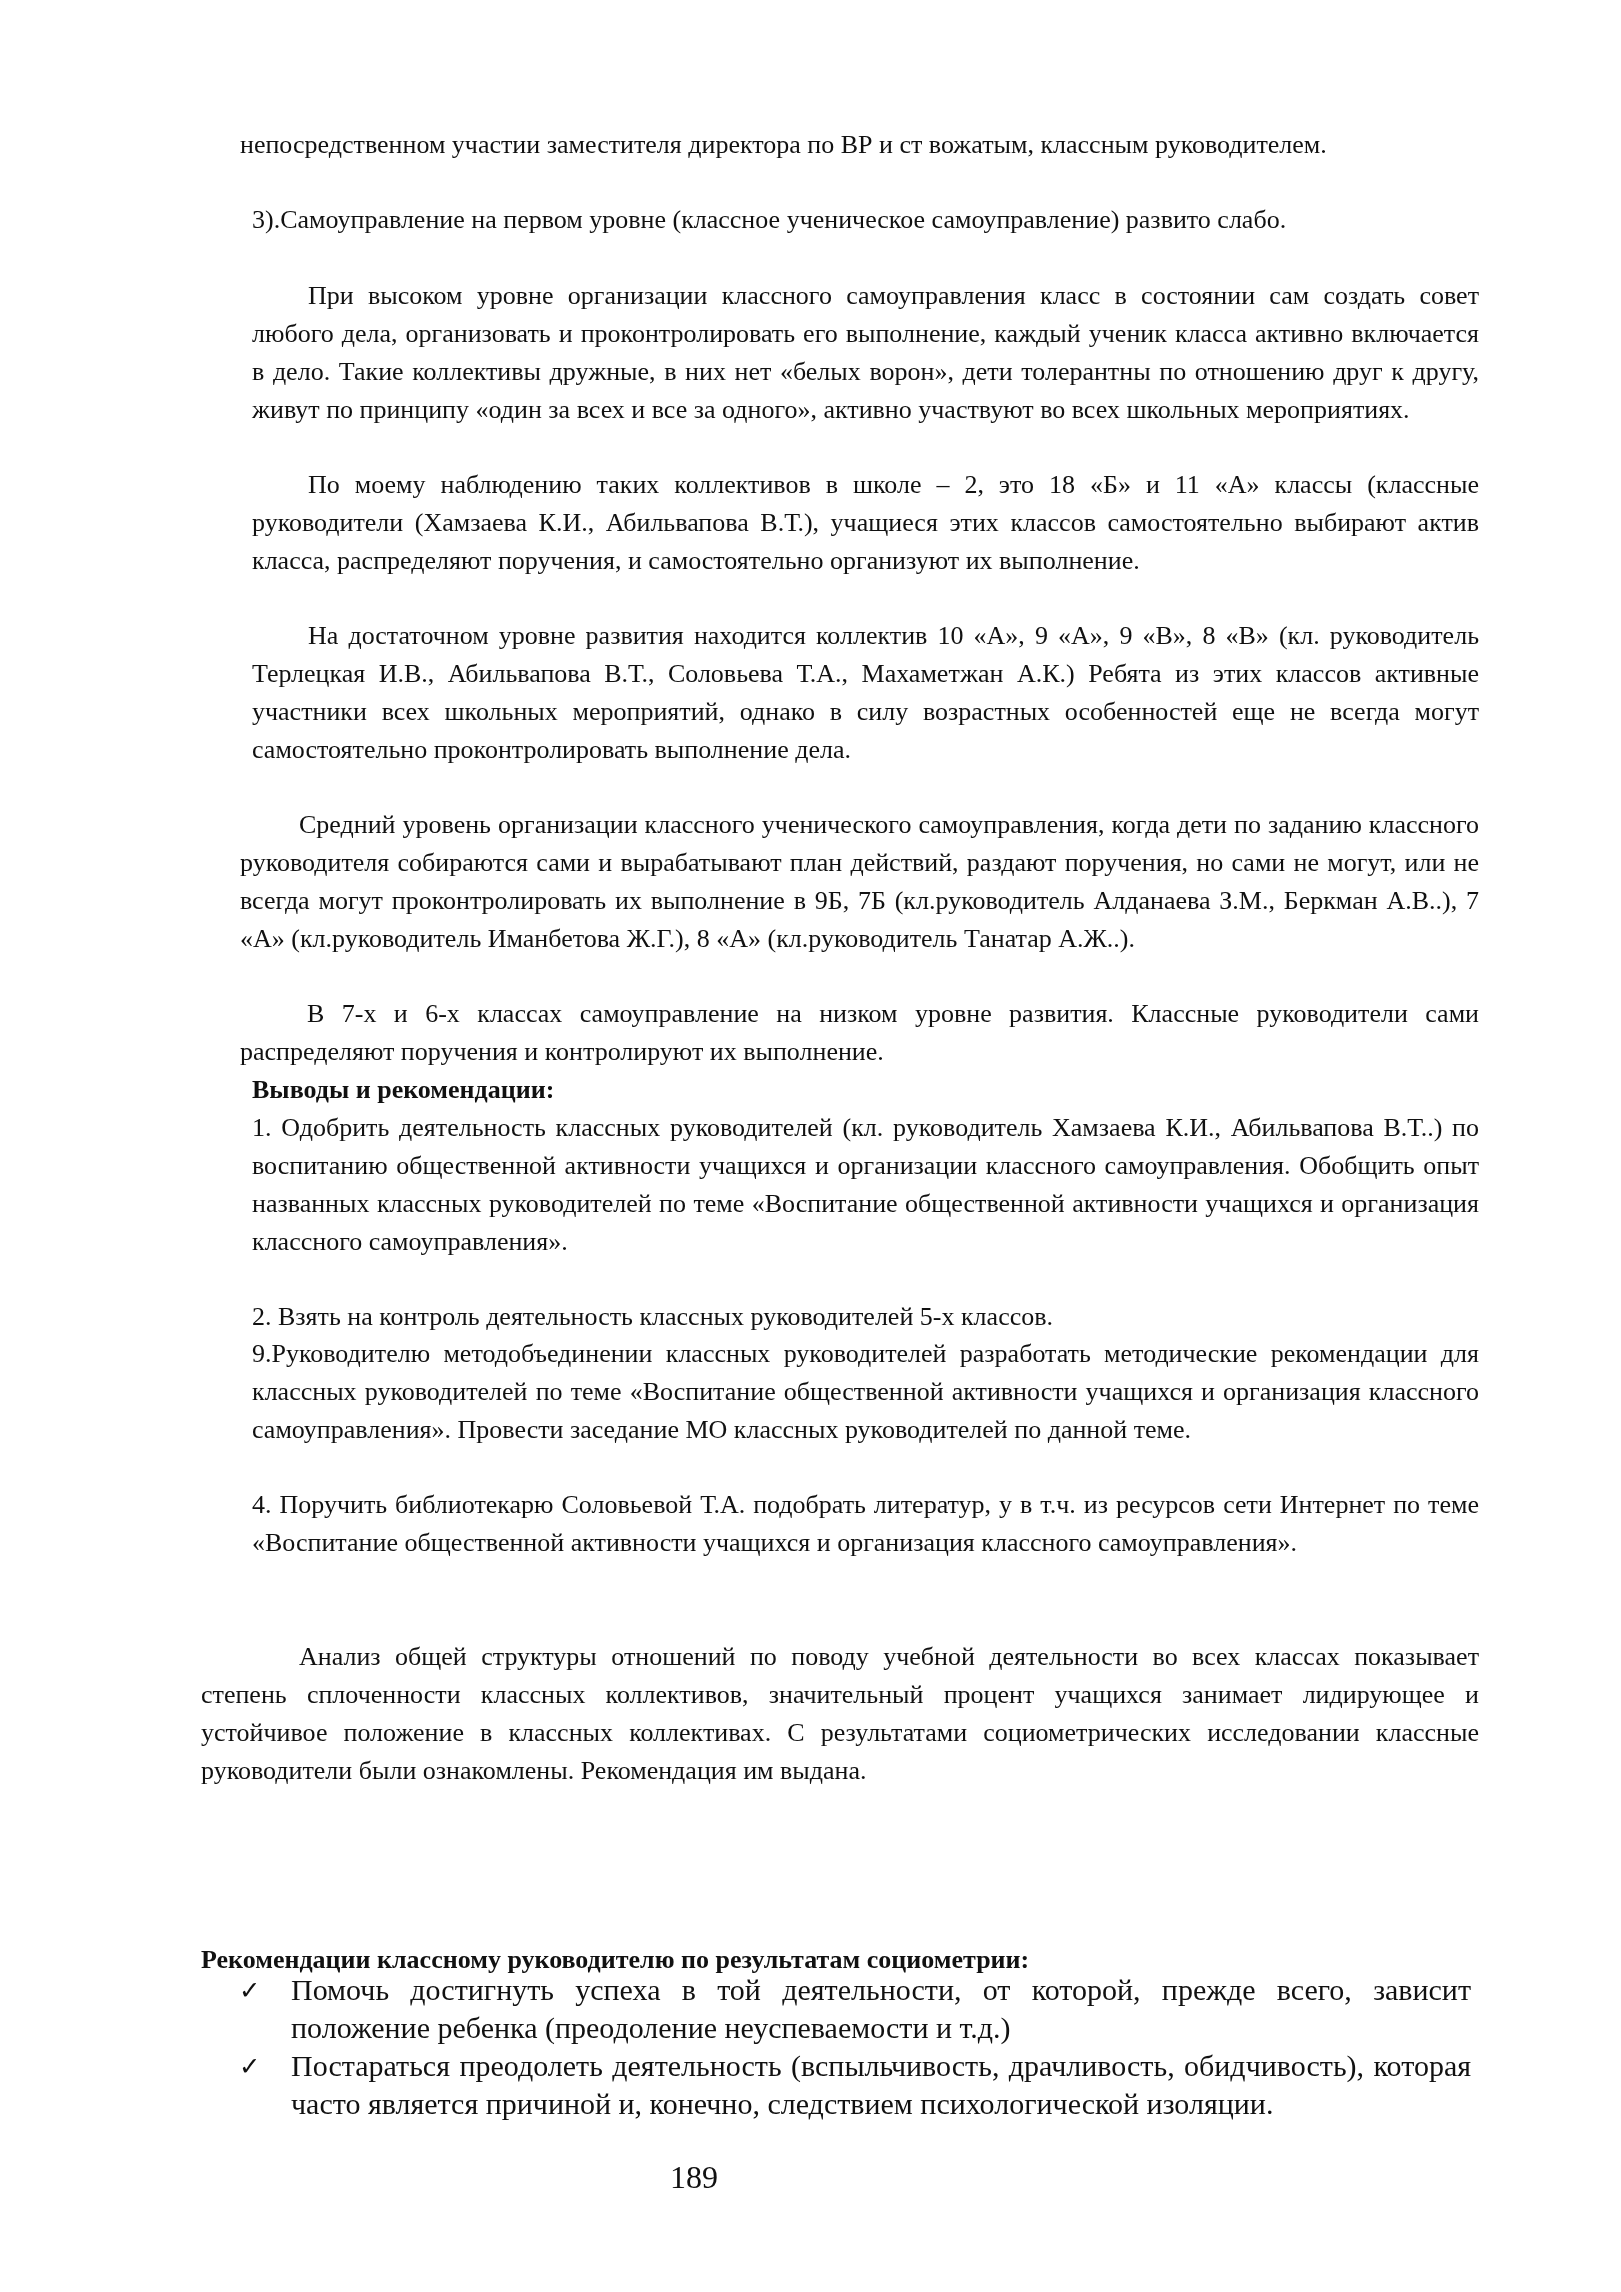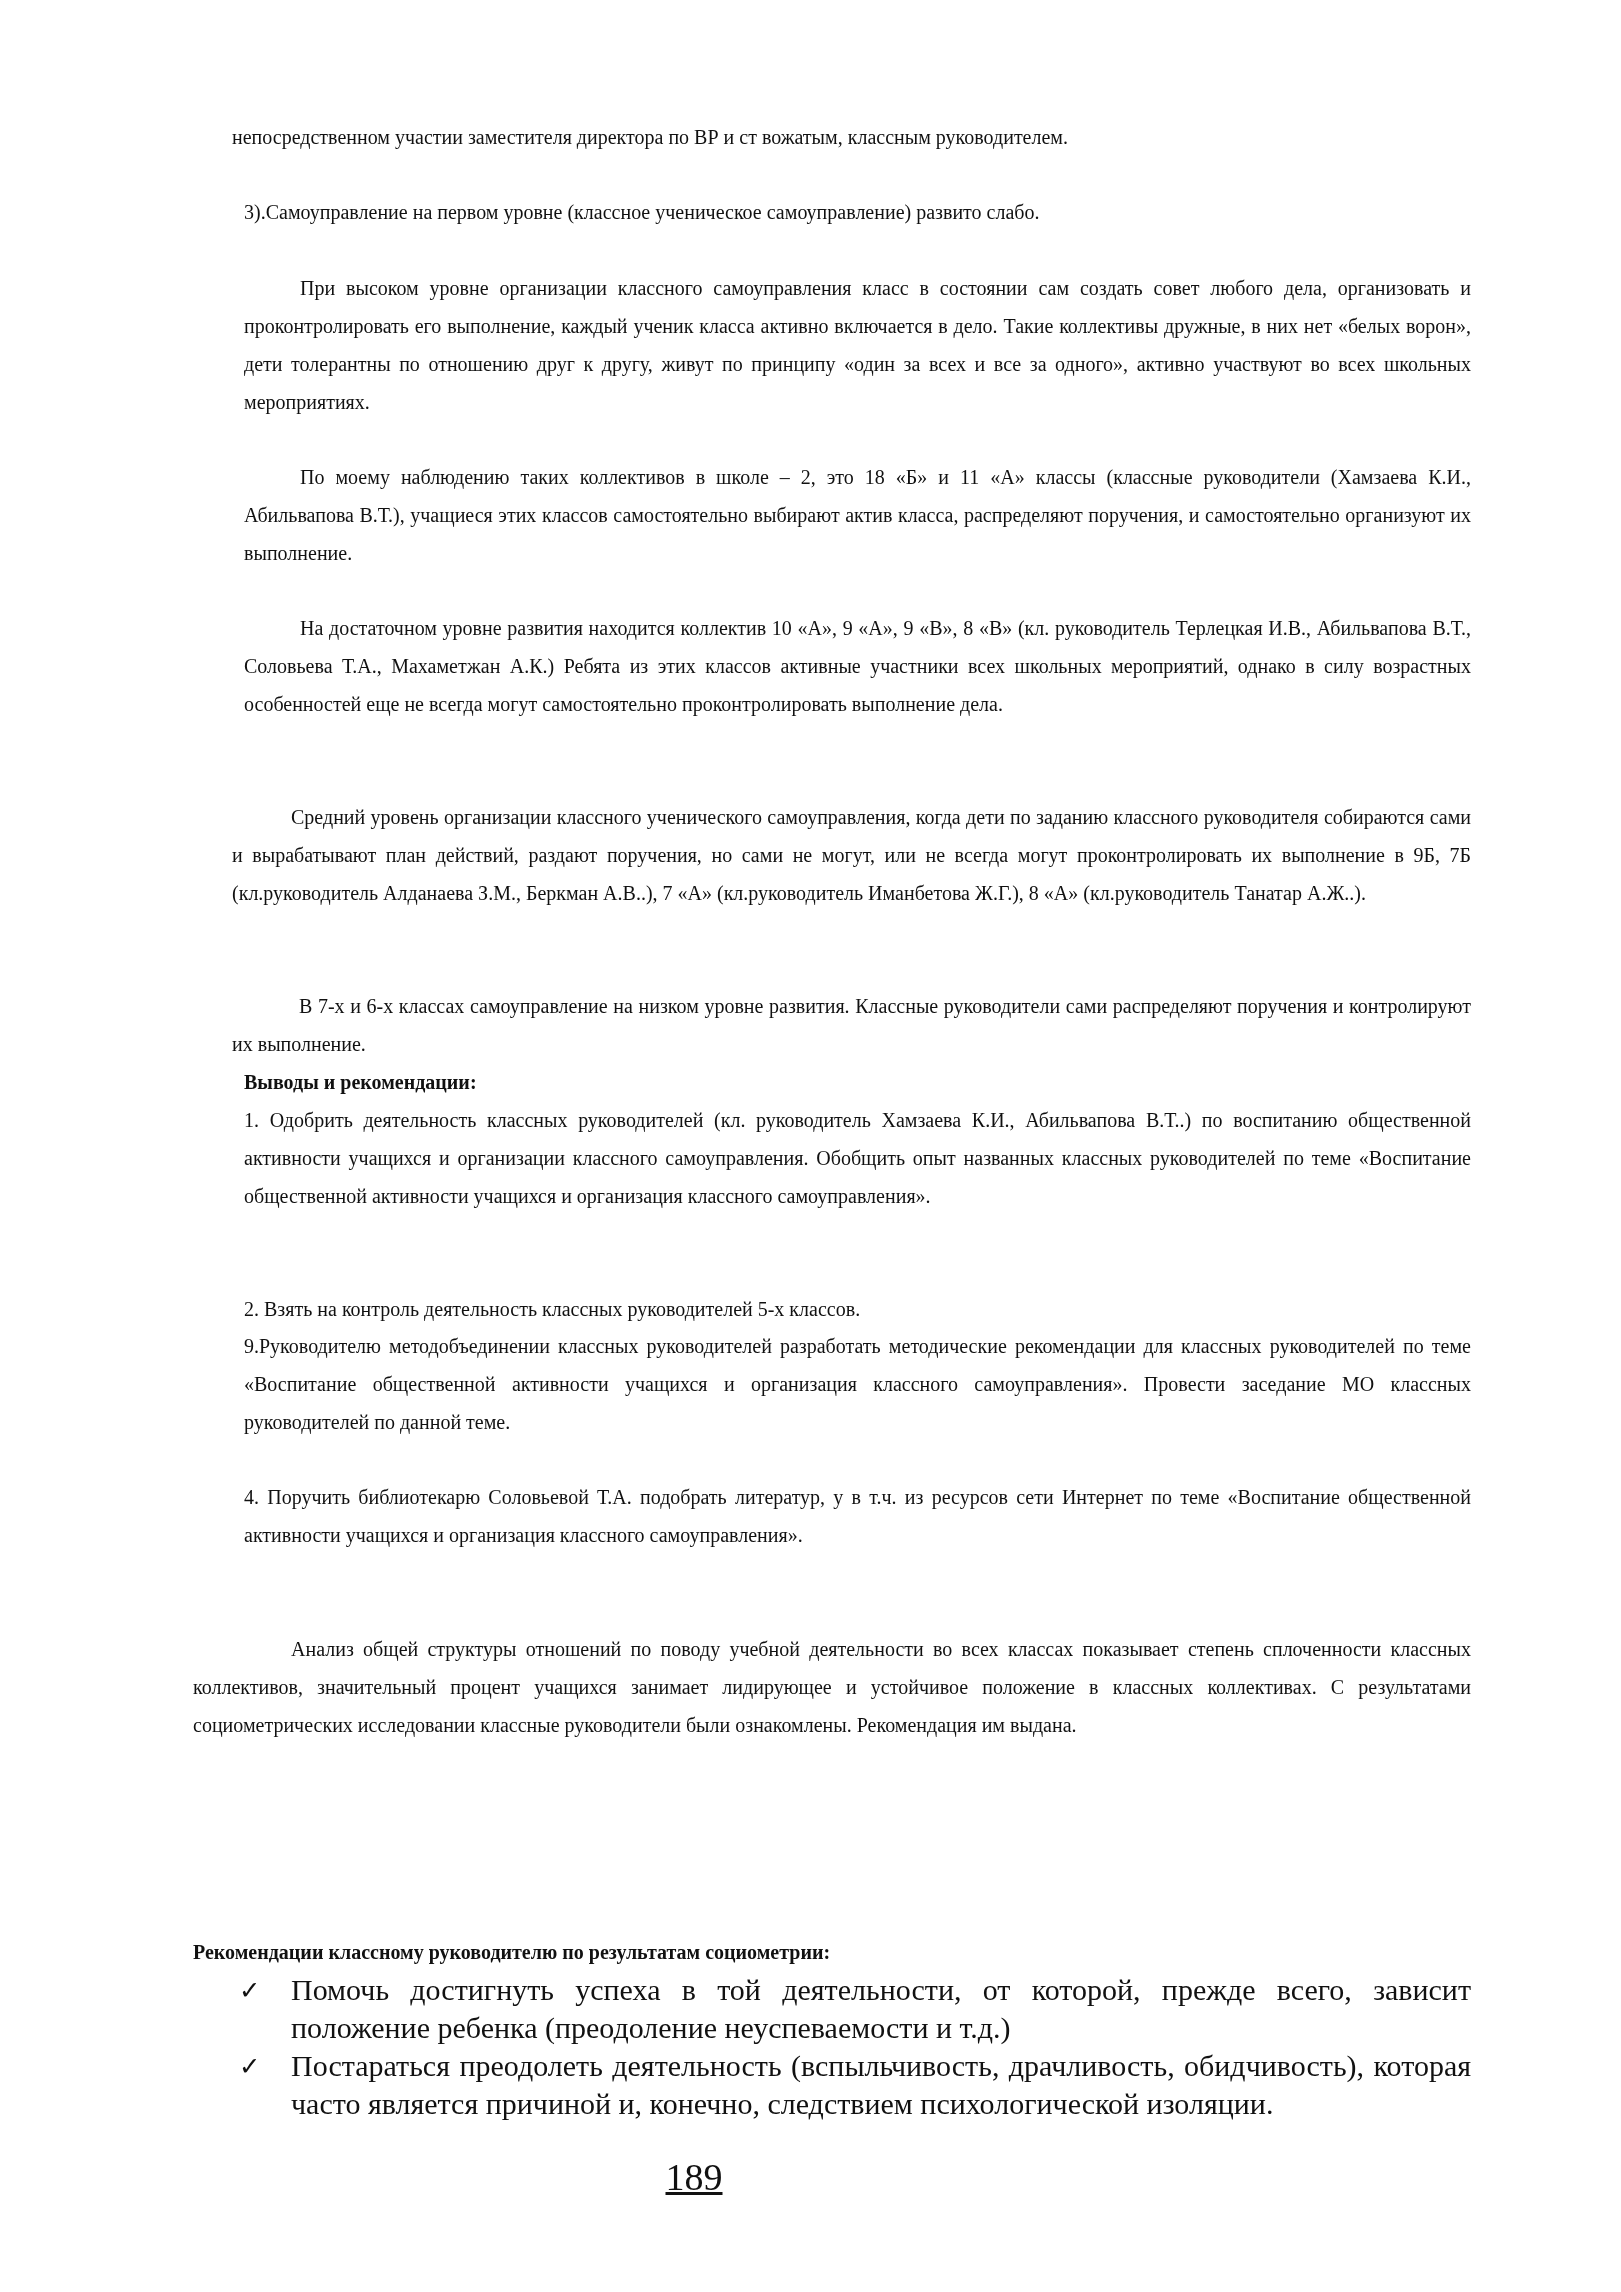--- a/index.html
+++ b/index.html
@@ -2,42 +2,42 @@
 <html><head>
 <meta charset="utf-8">
 <style>
   html, body { margin: 0; padding: 0; background: #ffffff; }
   body {
     width: 1621px; height: 2293px; position: relative; overflow: hidden;
     font-family: "Liberation Serif", serif; color: #111111;
   }
   .page { position: absolute; left: 0; top: 0; width: 1621px; height: 2293px; }
   .para {
-    position: absolute; margin: 0;
-    font-size: 20px; line-height: 38px;
+    position: absolute; margin: 8px;
+    font-size: 26px; line-height: 38px;
     text-align: justify;
   }
   .p1 { left: 232px; width: 1239px; top: 118px; }
   .p2 { left: 244px; width: 1227px; top: 193px; }
   .p3 { left: 244px; width: 1227px; top: 269px; text-indent: 56px; }
   .p4 { left: 244px; width: 1227px; top: 458px; text-indent: 56px; }
   .p5 { left: 244px; width: 1227px; top: 609px; text-indent: 56px; }
   .p6 { left: 232px; width: 1239px; top: 798px; text-indent: 59px; }
   .p7 { left: 232px; width: 1239px; top: 987px; text-indent: 67px; }
   .h-vyvody { left: 244px; top: 1063px; font-weight: bold; }
   .r1 { left: 244px; width: 1227px; top: 1101px; }
   .r2 { left: 244px; width: 1227px; top: 1290px; }
   .r3 { left: 244px; width: 1227px; top: 1327px; }
   .r4 { left: 244px; width: 1227px; top: 1478px; }
   .p8 { left: 193px; width: 1278px; top: 1630px; text-indent: 98px; }
   .h-rec { left: 193px; top: 1933px; font-weight: bold; }
   .check-list { position: absolute; left: 193px; width: 1278px; top: 1971px; margin: 0; padding: 0; list-style: none; }
   .check-item { position: relative; padding-left: 98px; font-size: 30px; line-height: 38px; text-align: justify; margin: 0; }
   .check-mark { position: absolute; left: 46px; top: 0; font-family: "DejaVu Sans", sans-serif; font-size: 25.5px; }
-  .page-number { position: absolute; left: 0; width: 1388px; top: 2158px; text-align: center; font-size: 38px; line-height: 38px; text-decoration: underline; }
+  .page-number { position: absolute; left: 0; width: 1388px; top: 2158px; text-align: center; font-size: 32px; line-height: 38px; }
 </style>
 </head>
 <body>
 
 <div class="page">
   <p class="para p1">непосредственном участии заместителя директора по ВР и ст вожатым, классным руководителем.</p>
   <p class="para p2">3).Самоуправление на первом уровне (классное ученическое самоуправление) развито слабо.</p>
   <p class="para p3">При высоком уровне организации классного самоуправления класс в состоянии сам создать совет любого дела, организовать и проконтролировать его выполнение, каждый ученик класса активно включается в дело. Такие коллективы дружные, в них нет «белых ворон», дети толерантны по отношению друг к другу, живут по принципу «один за всех и все за одного», активно участвуют во всех школьных мероприятиях.</p>
   <p class="para p4">По моему наблюдению таких коллективов в школе – 2, это 18 «Б» и 11 «А» классы (классные руководители (Хамзаева К.И., Абильвапова В.Т.), учащиеся этих классов самостоятельно выбирают актив класса, распределяют поручения, и самостоятельно организуют их выполнение.</p>
   <p class="para p5">На достаточном уровне развития находится коллектив 10 «А», 9 «А», 9 «В», 8 «В» (кл. руководитель Терлецкая И.В., Абильвапова В.Т., Соловьева Т.А., Махаметжан А.К.) Ребята из этих классов активные участники всех школьных мероприятий, однако в силу возрастных особенностей еще не всегда могут самостоятельно проконтролировать выполнение дела.</p>

